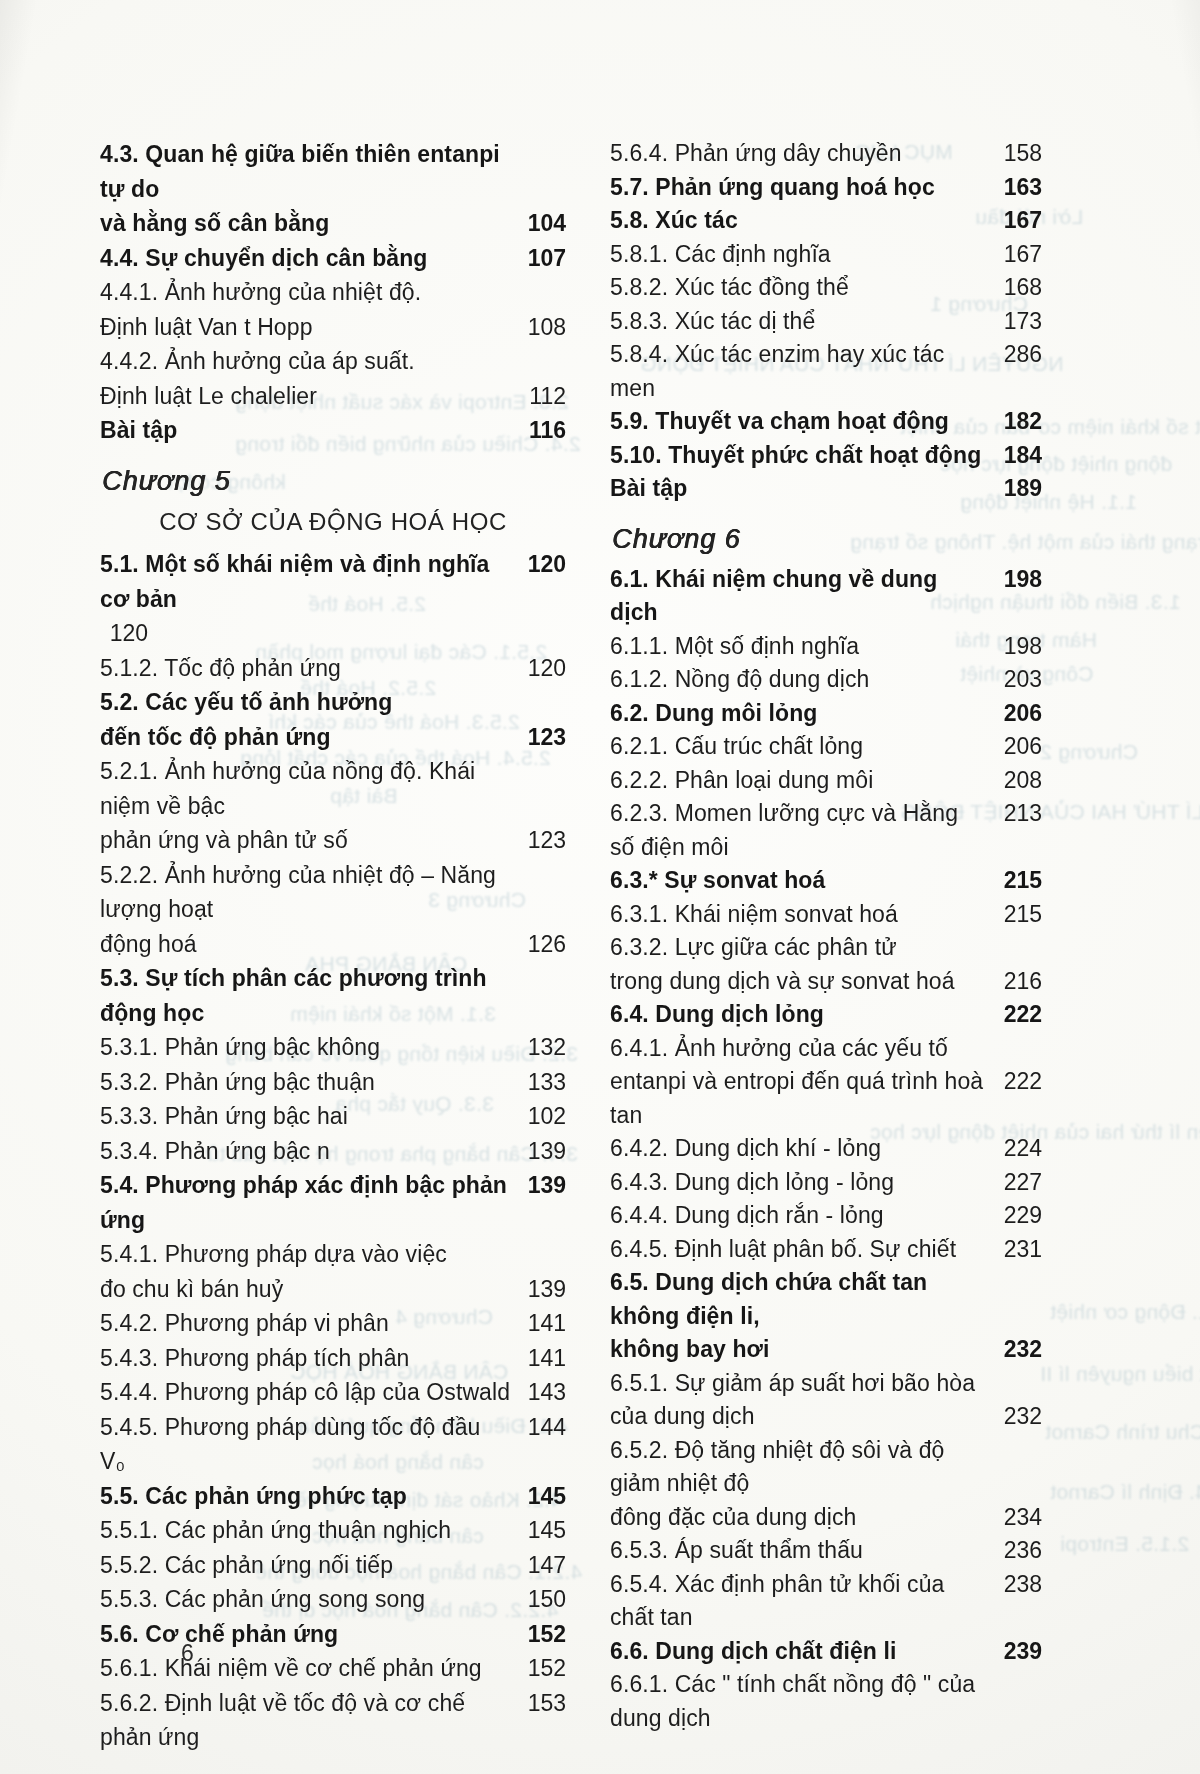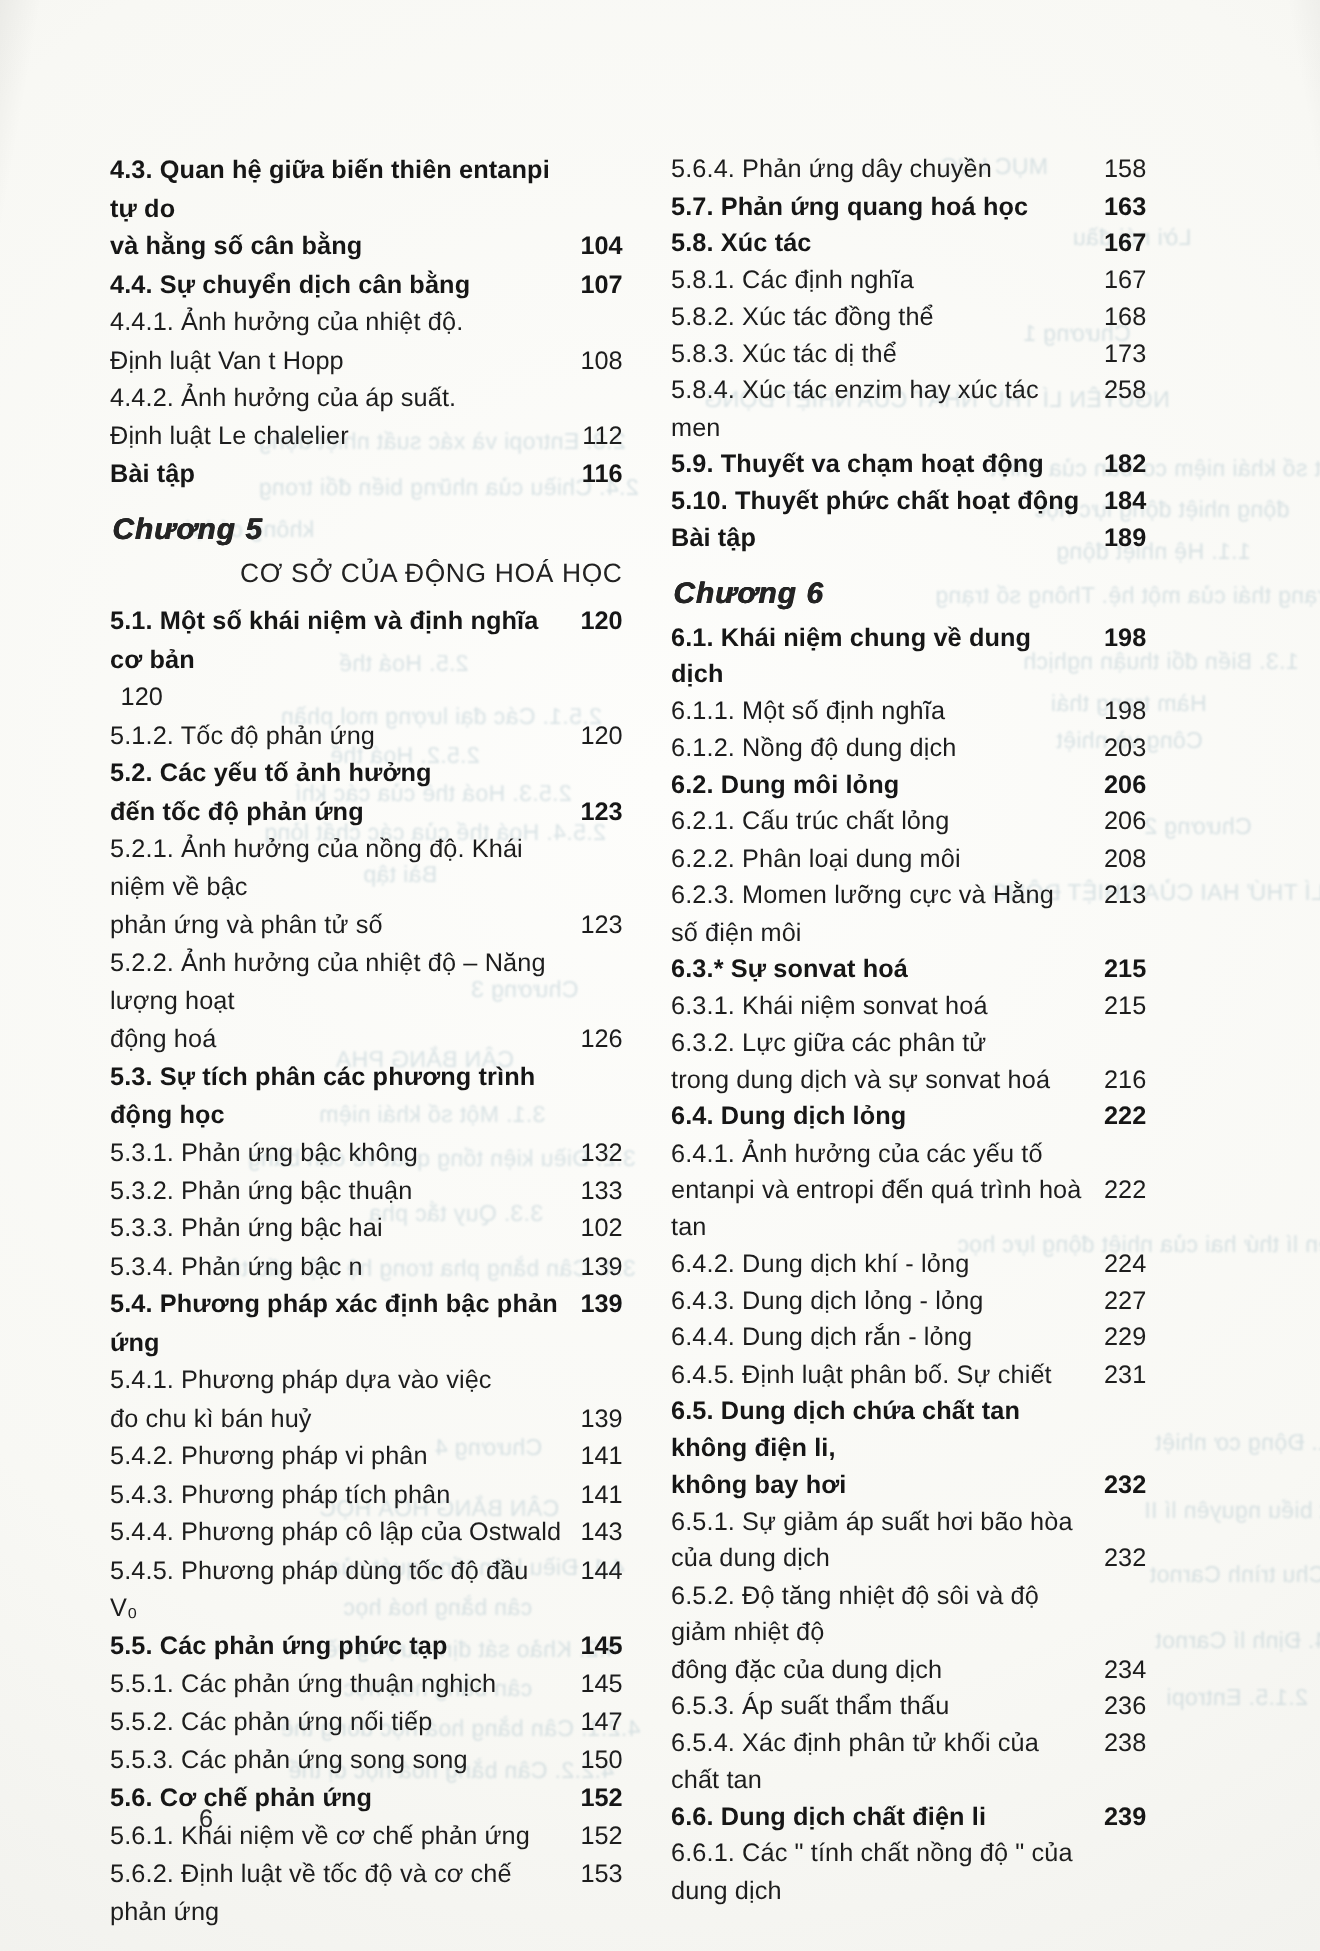--- a/index.html
+++ b/index.html
@@ -33,29 +33,29 @@
   .col-left{left:100px;width:466px;--lh:34.5px;}
   .col-right{left:610px;width:432px;--lh:33.5px;}
   .toc-entry{font-size:23px;}
   .toc-entry.bold{font-weight:700;color:#161616;}
   .toc-line{display:flex;align-items:baseline;line-height:var(--lh);}
   .toc-line .t{flex:1 1 auto;padding-right:6px;letter-spacing:.1px;}
   .toc-line .p{flex:0 0 auto;text-align:right;min-width:48px;font-weight:400;}
   .toc-entry.bold .p{font-weight:700;}
   .chapter-label{
     font-size:27px;
-    font-weight:700;
+    font-weight:400;
     font-style:italic;
     letter-spacing:1px;
     margin:18px 0 8px 2px;
     color:#242424;
     text-shadow:.7px 0 currentColor, 0 .4px currentColor;
   }
   .chapter-title{
-    text-align:right;
+    text-align:center;
     font-size:24px;
     letter-spacing:.6px;
     line-height:var(--lh);
     margin:2px 0 8px 0;
     color:#222;
   }
   .page-footer{
     position:absolute;left:181px;top:1640px;
     font-size:23px;color:#2a2a2a;
   }
@@ -346,21 +346,21 @@
       </div>
       <div class="toc-entry">
         <div class="toc-line">
           <span class="t">5.8.3. Xúc tác dị thể</span>
           <span class="p">173</span>
         </div>
       </div>
       <div class="toc-entry">
         <div class="toc-line">
           <span class="t">5.8.4. Xúc tác enzim hay xúc tác men</span>
-          <span class="p">258</span>
+          <span class="p">286</span>
         </div>
       </div>
       <div class="toc-entry bold">
         <div class="toc-line">
           <span class="t">5.9. Thuyết va chạm hoạt động</span>
           <span class="p">182</span>
         </div>
       </div>
       <div class="toc-entry bold">
         <div class="toc-line">

